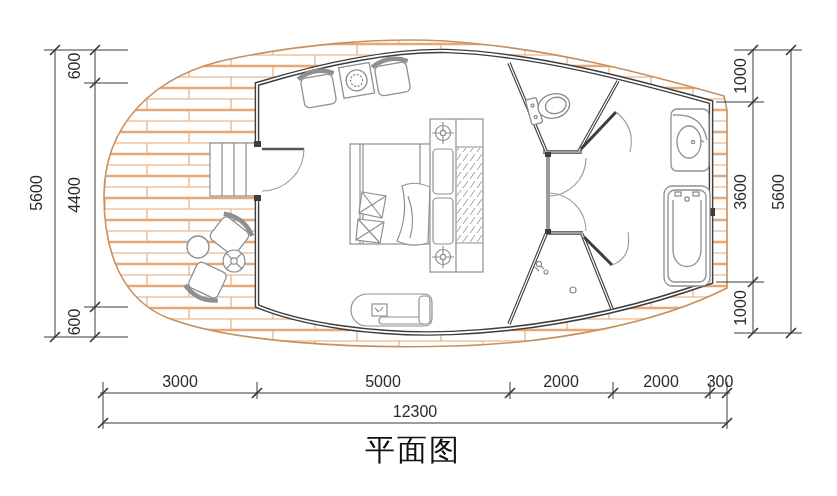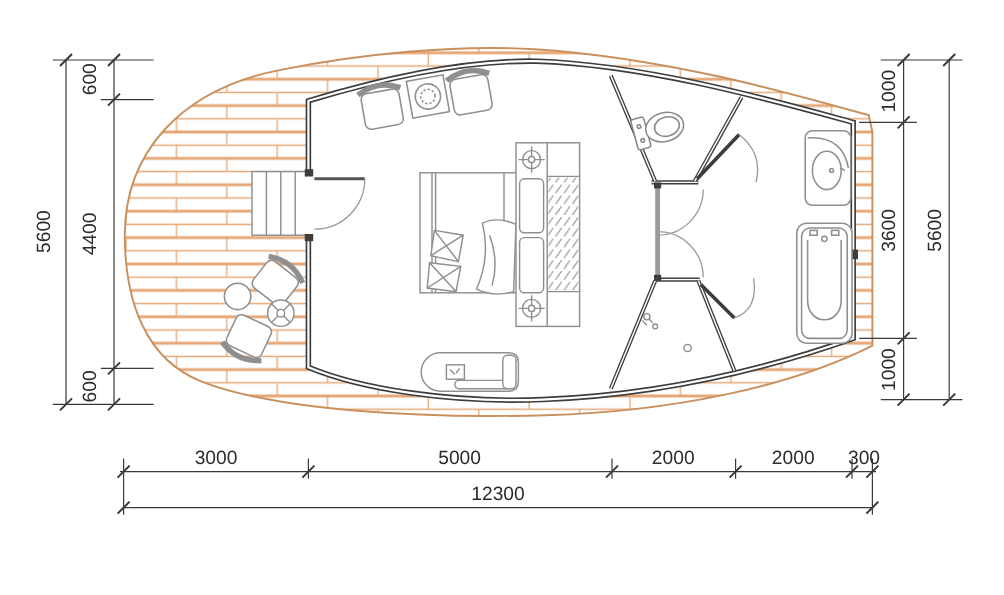--- a/index.html
+++ b/index.html
@@ -230,14 +230,15 @@
     </g>
   </g>
   <text class="dim-text" x="180" y="387" text-anchor="middle">3000</text>
   <text class="dim-text" x="383" y="387" text-anchor="middle">5000</text>
   <text class="dim-text" x="561" y="387" text-anchor="middle">2000</text>
   <text class="dim-text" x="661" y="387" text-anchor="middle">2000</text>
   <text class="dim-text" x="720" y="387" text-anchor="middle">300</text>
   <text class="dim-text" x="415" y="417" text-anchor="middle">12300</text>
 </svg>
 
+<div id="drawing-title">平面图</div>
 
 </div>
 
 </body></html>

